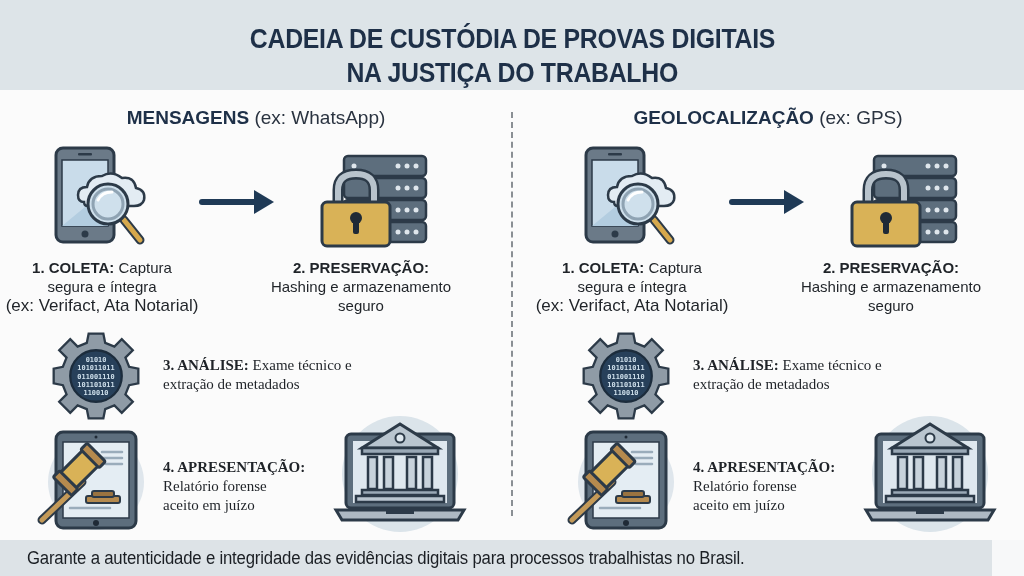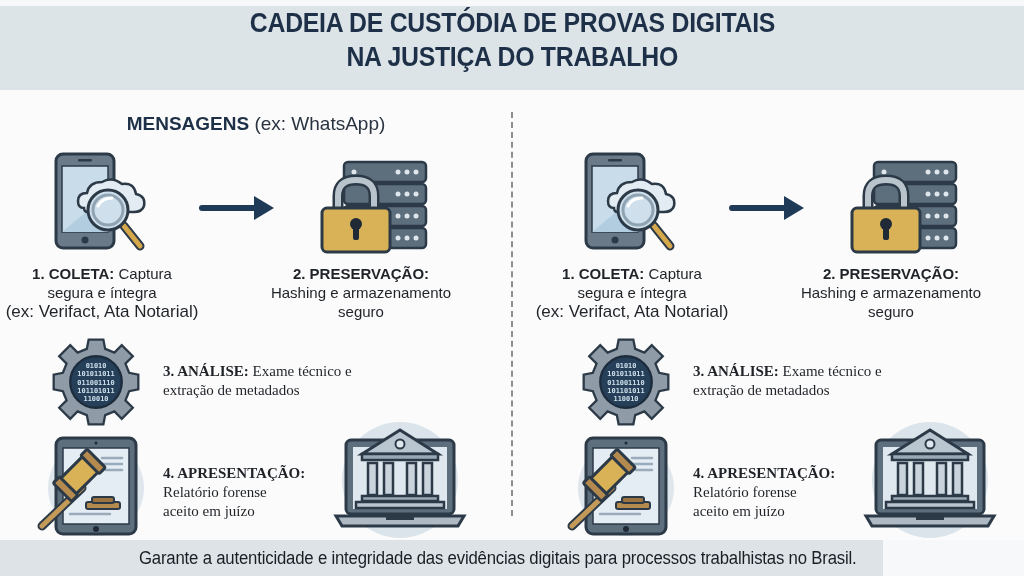--- a/index.html
+++ b/index.html
@@ -1,37 +1,37 @@
 <!DOCTYPE html>
 <html><head>
 <meta charset="utf-8">
 <style>
   * { box-sizing: border-box; margin: 0; padding: 0; }
   html, body { width: 1024px; height: 576px; overflow: hidden; background: #f7f8f9; }
   body { position: relative; font-family: "Liberation Sans", "DejaVu Sans", sans-serif; color: #1f2a36; }
 
   .header {
-    position: absolute; left: 0; top: 6px; width: 1024px; height: 90px;
+    position: absolute; left: 0; top: 0; width: 1024px; height: 90px;
     background: #dde4e8;
-    display: flex; flex-direction: column; align-items: center; justify-content: flex-start;
+    display: flex; flex-direction: column; align-items: center; justify-content: flex-end;
   }
   .header .t {
     font-family: "Liberation Sans", sans-serif; font-weight: 700;
     color: #1e3048; font-size: 27px; line-height: 34px; letter-spacing: -0.3px;
     transform: scaleX(0.92);
   }
 
   .main { position: absolute; left: 0; top: 90px; width: 1024px; height: 450px; background: #fbfbfb; }
 
   .divider {
     position: absolute; left: 511px; top: 22px; height: 404px; width: 0;
     border-left: 2px dashed #8a8f94;
   }
 
-  .col { position: absolute; top: 10px; width: 512px; height: 450px; padding-left: 16px; }
+  .col { position: absolute; top: 4px; width: 512px; height: 450px; padding-left: 16px; }
   .col.left { left: 0; }
   .col.right { left: 512px; }
 
   .col-title {
     position: absolute; top: 12px; left: 0; width: 512px; text-align: center;
     font-size: 19px; line-height: 24px; color: #1e2d3d;
   }
   .col-title b { font-weight: 700; color: #1e3048; }
   .col-title span { font-weight: 400; color: #2a3340; }
 
@@ -39,23 +39,23 @@
   .step-text {
     position: absolute; font-size: 15px; line-height: 19px; color: #1f2328; text-align: center;
   }
   .step-text b { font-weight: 700; }
   .step-text .small { font-size: 17px; }
   .step-text.leftalign { text-align: left; font-family: Liberation Serif, serif; }
 
   .arrow { position: absolute; }
 
   .footer {
-    position: absolute; left: 0; top: 540px; width: 883px; height: 36px;
+    position: absolute; left: 0; top: 540px; width: 992px; height: 36px;
     background: #dde3e7;
-    display: flex; align-items: center; justify-content: flex-end;
+    display: flex; align-items: center; justify-content: flex-start;
   }
   .footer span { font-size: 18px; color: #1b1f24; letter-spacing: -0.2px; transform: scaleX(0.93); display: inline-block; }
 </style>
 </head>
 <body>
 
 <svg width="0" height="0" style="position:absolute">
   <defs>
 
     <symbol id="sym-phone" viewBox="0 0 120 110">
@@ -217,20 +217,23 @@
       <div><b>4. APRESENTAÇÃO:</b></div>
       <div>Relatório forense</div>
       <div>aceito em juízo</div>
     </div>
     <svg class="icon" style="left:330px;top:318px;width:140px;height:125px">
         <use href="#sym-laptop"></use>
       </svg>
   </div>
 
   <div class="col right">
+    <div class="col-title">
+      <b>GEOLOCALIZAÇÃO</b><span> (ex: GPS)</span>
+    </div>
 
     <svg class="icon" style="left:60px;top:46px;width:120px;height:110px">
         <use href="#sym-phone"></use>
       </svg>
     <svg class="arrow" style="left:216px;top:93px;width:80px;height:30px">
         <use href="#sym-arrow"></use>
       </svg>
     <svg class="icon" style="left:328px;top:56px;width:120px;height:100px">
         <use href="#sym-server"></use>
       </svg>

